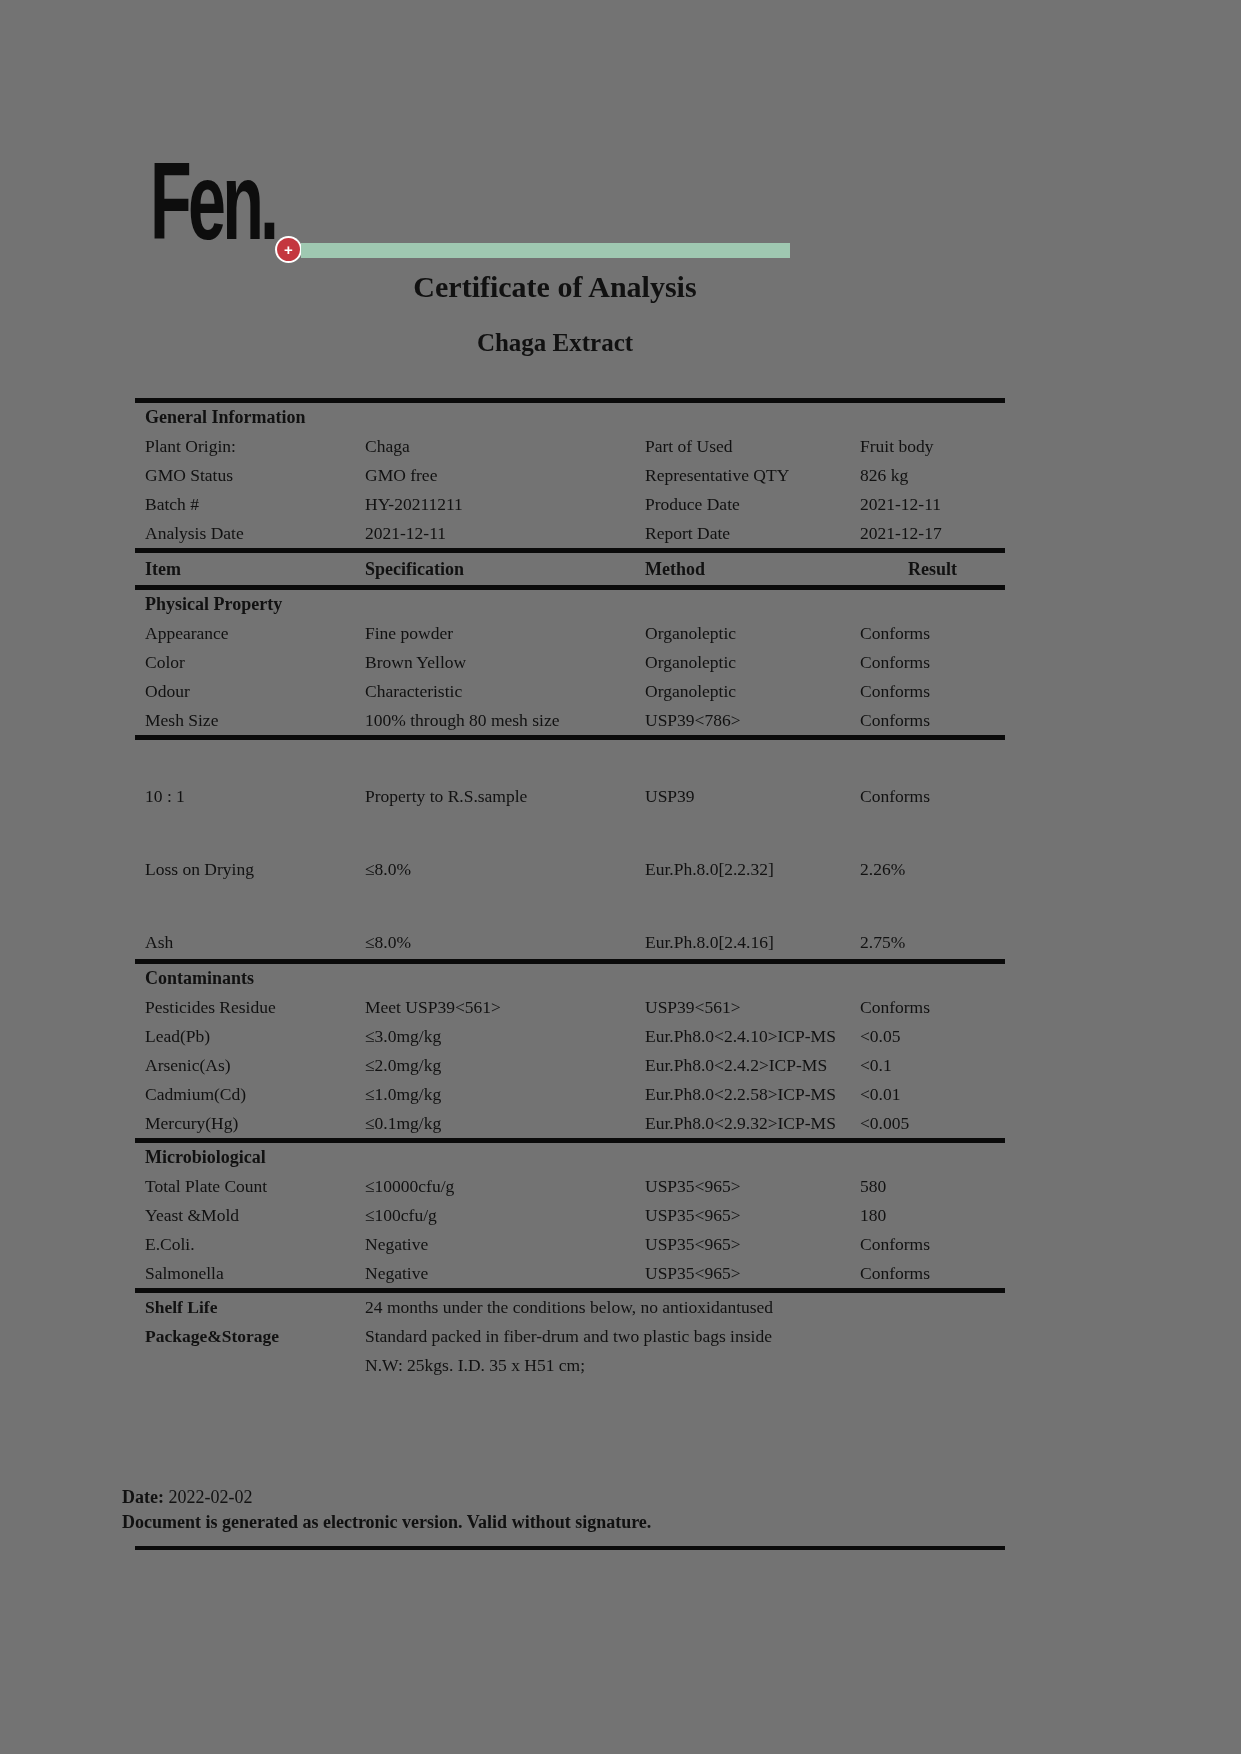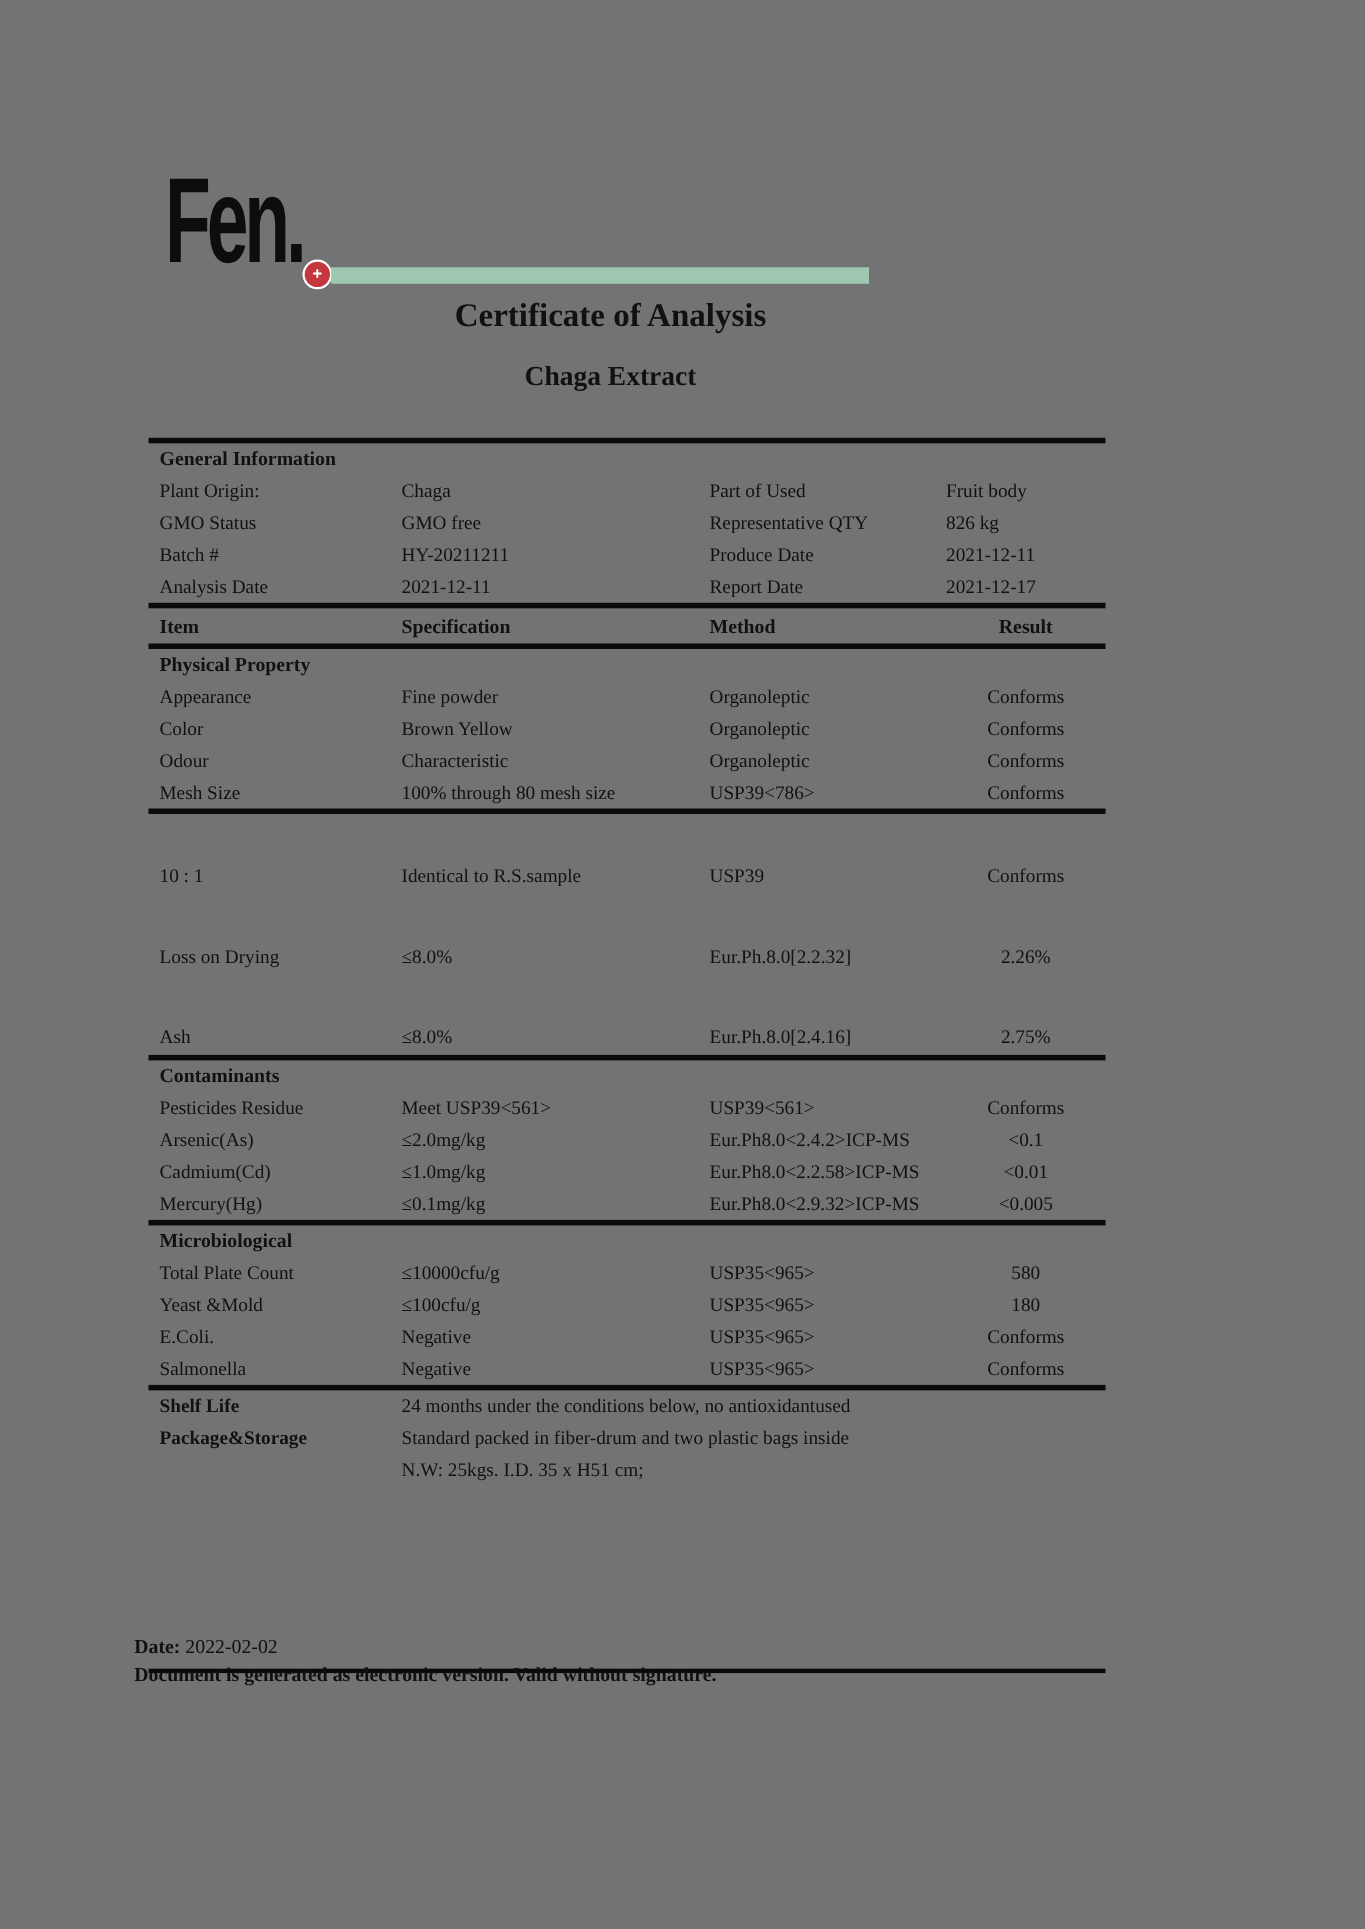--- a/index.html
+++ b/index.html
@@ -25,21 +25,21 @@
   .doc{position:absolute;left:135px;top:398px;width:870px;}
   .rule{background:#0a0a0a;height:5px;}
   .rule.thin{height:4px;}
   .sec-header{height:29px;display:flex;align-items:center;padding-left:10px;
               font-weight:bold;font-size:18px;}
   .row{display:grid;grid-template-columns:220px 280px 215px 145px;height:29px;
        align-items:center;padding-left:10px;font-size:17.5px;}
   .row.tall{height:33px;margin-top:40px;}
   .row.head{height:32px;font-weight:bold;font-size:18px;}
   .cell{white-space:nowrap;overflow:visible;}
-  .cell.result{text-align:center;}
+  .cell.result{text-align:left;}
   .row.head .cell.result{text-align:center;}
 
   
   .st-row{display:grid;grid-template-columns:220px 1fr;height:29px;align-items:center;
           padding-left:10px;font-size:17.5px;}
   .st-label{font-weight:bold;white-space:nowrap;}
   .spacer{height:166px;}
 
   
   .footer{position:absolute;left:122px;top:1485px;font-size:18px;line-height:25px;}
@@ -119,21 +119,21 @@
         </div>
         <div class="row">
           <span class="cell">Mesh Size</span>
           <span class="cell">100% through 80 mesh size</span>
           <span class="cell">USP39&lt;786&gt;</span>
           <span class="cell result">Conforms</span>
         </div>
         <div class="rule"></div>
         <div class="row tall">
           <span class="cell">10 : 1</span>
-          <span class="cell">Identical to R.S.sample</span>
+          <span class="cell">Property to R.S.sample</span>
           <span class="cell">USP39</span>
           <span class="cell result">Conforms</span>
         </div>
         <div class="row tall">
           <span class="cell">Loss on Drying</span>
           <span class="cell">≤8.0%</span>
           <span class="cell">Eur.Ph.8.0[2.2.32]</span>
           <span class="cell result">2.26%</span>
         </div>
         <div class="row tall">
@@ -144,20 +144,26 @@
         </div>
         <div class="rule"></div>
         <div class="sec-header">Contaminants</div>
         <div class="row">
           <span class="cell">Pesticides Residue</span>
           <span class="cell">Meet USP39&lt;561&gt;</span>
           <span class="cell">USP39&lt;561&gt;</span>
           <span class="cell result">Conforms</span>
         </div>
         <div class="row">
+          <span class="cell">Lead(Pb)</span>
+          <span class="cell">≤3.0mg/kg</span>
+          <span class="cell">Eur.Ph8.0&lt;2.4.10&gt;ICP-MS</span>
+          <span class="cell result">&lt;0.05</span>
+        </div>
+        <div class="row">
           <span class="cell">Arsenic(As)</span>
           <span class="cell">≤2.0mg/kg</span>
           <span class="cell">Eur.Ph8.0&lt;2.4.2&gt;ICP-MS</span>
           <span class="cell result">&lt;0.1</span>
         </div>
         <div class="row">
           <span class="cell">Cadmium(Cd)</span>
           <span class="cell">≤1.0mg/kg</span>
           <span class="cell">Eur.Ph8.0&lt;2.2.58&gt;ICP-MS</span>
           <span class="cell result">&lt;0.01</span>

